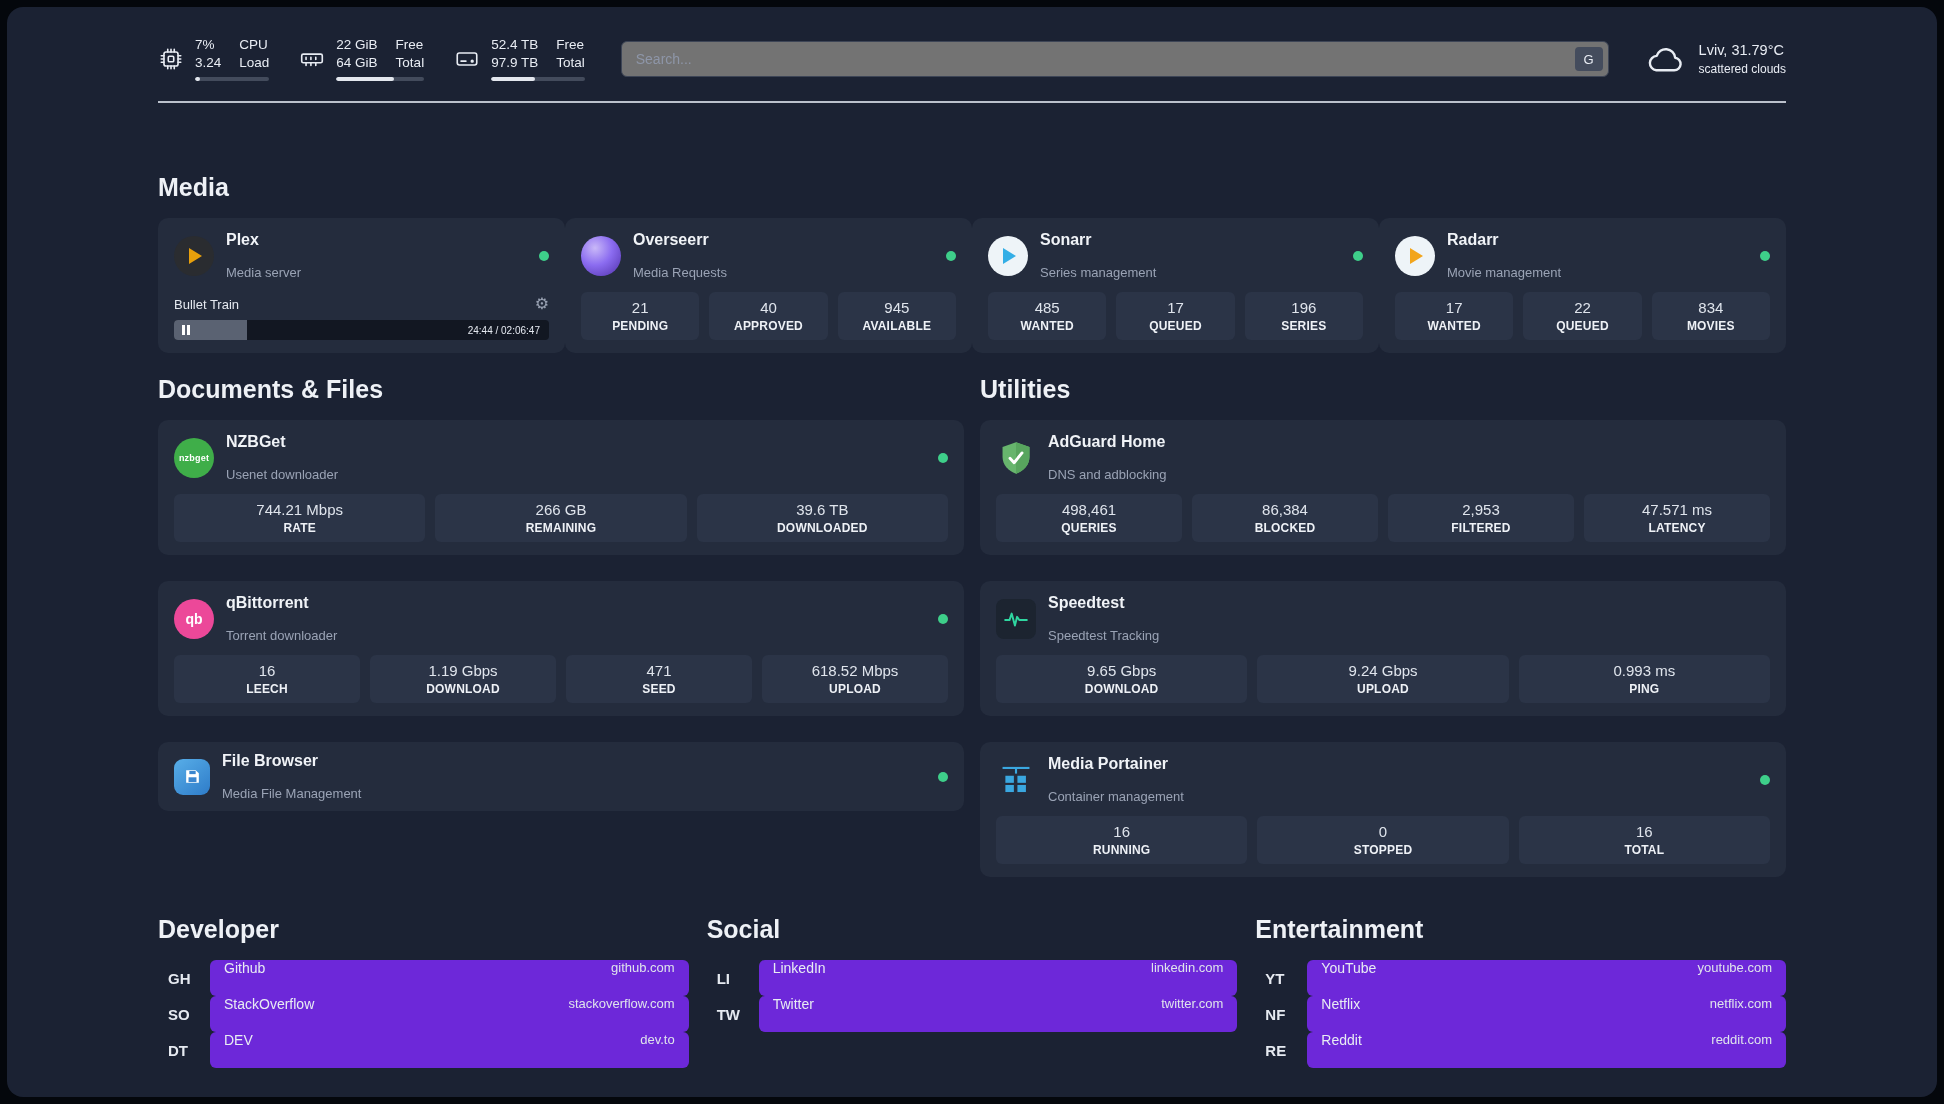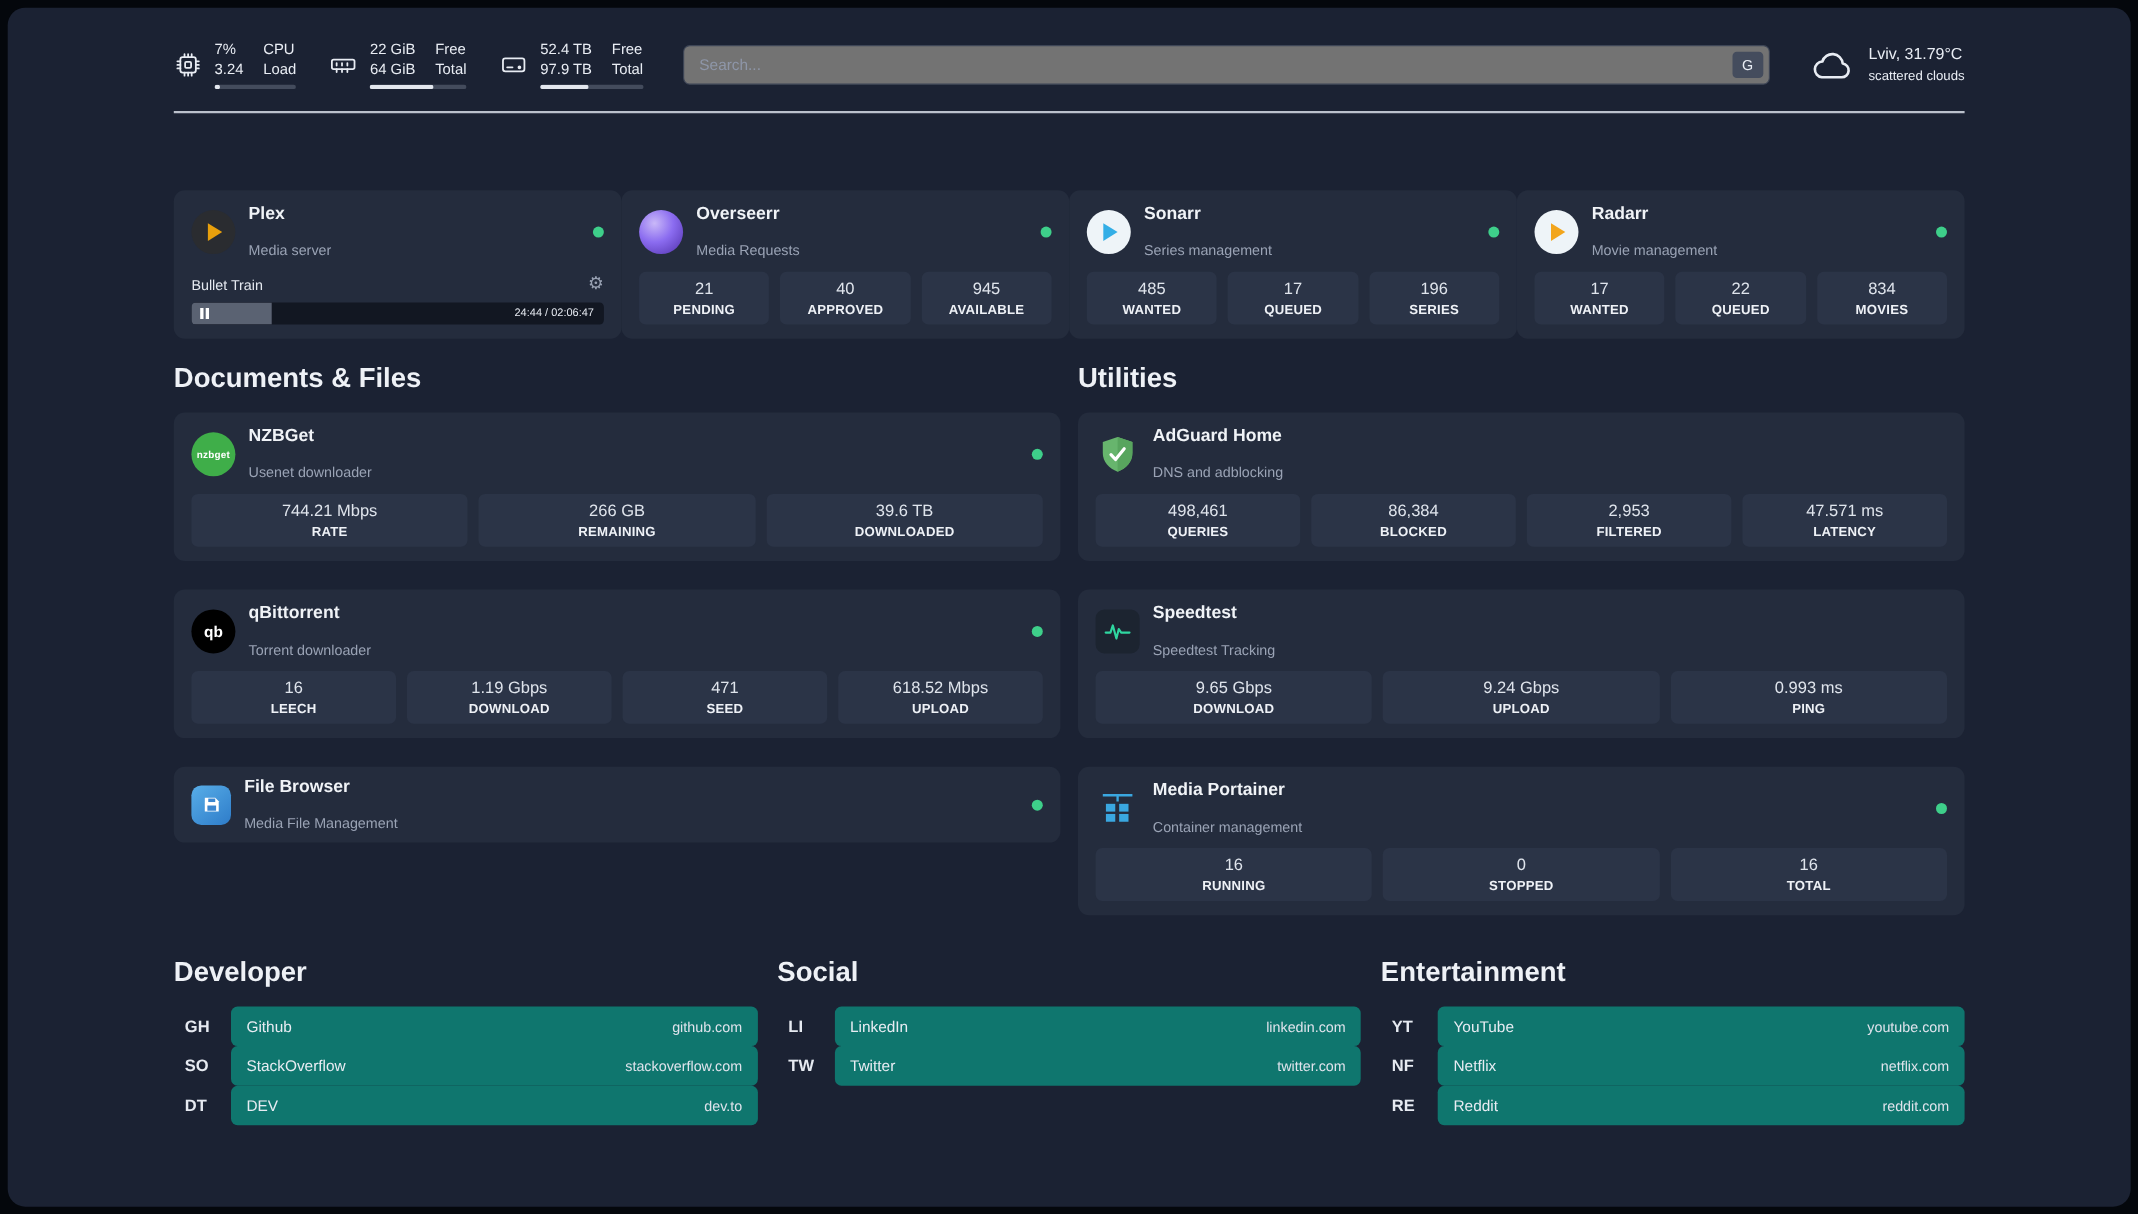--- a/index.html
+++ b/index.html
@@ -46,42 +46,42 @@
   .card.compact{padding:10px 16px;justify-content:center}
 
   
   .app-icon{width:40px;height:40px;border-radius:50%;display:flex;align-items:center;justify-content:center;flex:none;overflow:hidden}
   .tri{width:0;height:0;border-top:8px solid transparent;border-bottom:8px solid transparent;border-left:13px solid currentColor;margin-left:3px;display:block}
   .icon-plex{background:#2a2c30;color:#e8a00c}
   .icon-overseerr{background:radial-gradient(circle at 35% 30%,#c9b8f8 0%,#8b6cf0 45%,#4f2fa9 100%)}
   .icon-sonarr{background:#eef4f8;color:#33aee6}
   .icon-radarr{background:#eef4f8;color:#f2a51c}
   .icon-nzbget{background:#3fae49;font-size:9px;font-weight:700;color:#fff;letter-spacing:.2px}
-  .icon-qbit{background:#000000;font-size:14px;font-weight:700;color:#fff}
+  .icon-qbit{background:#ec4899;font-size:14px;font-weight:700;color:#fff}
   .icon-filebrowser{background:linear-gradient(140deg,#58aee8,#2e7cc9);border-radius:9px;width:36px;height:36px}
   .icon-adguard,.icon-portainer{background:transparent;border-radius:0}
   .icon-speedtest{background:#1c2430;border-radius:8px}
 
   
   .player{margin-top:auto;padding-top:10px}
   .player-title-row{display:flex;align-items:center;justify-content:space-between}
   .player-title{font-size:13px;color:#e5e9f0}
   .gear{color:#98a1b2;font-size:16px;line-height:1;cursor:pointer}
   .seek{position:relative;height:20px;background:#121722;border-radius:4px;margin-top:8px;overflow:hidden}
   .seek-fill{position:absolute;left:0;top:0;bottom:0;background:#5a6272}
   .pause{position:absolute;left:8px;top:50%;transform:translateY(-50%);display:flex;gap:2px}
   .pause i{width:3px;height:10px;background:#fff;display:block}
   .seek-time{position:absolute;right:9px;top:50%;transform:translateY(-50%);font-size:10px;color:#e5e9f0}
 
   
   .bookmarks{display:grid;grid-template-columns:repeat(3,1fr);gap:18px;margin-top:38px}
   .bm-rows{display:flex;flex-direction:column;gap:0}
   .bm-row{display:flex;align-items:center;cursor:pointer}
   .bm-abbr{width:52px;font-size:15px;font-weight:600;color:#e6eaf1;padding-left:10px;flex:none}
-  .bm-pill{flex:1;background:#0f766e;border-radius:6px;height:36px;display:flex;align-items:center;padding:0 14px}
+  .bm-pill{flex:1;background:#6d28d9;border-radius:6px;height:36px;display:flex;padding:0 14px}
   .bm-name{font-size:14px;color:#e8ecf3}
   .bm-url{margin-left:auto;font-size:13px;color:#dfe3ec}
 </style>
 </head>
 <body>
 
 <div class="app">
   <div class="content">
 
     <div class="topbar">
@@ -170,20 +170,21 @@
         <div class="weather-text">
           <div>Lviv, 31.79°C</div>
           <div class="cond">scattered clouds</div>
         </div>
       </div>
     </div>
 
     <hr class="divider">
 
     <div class="media-section">
+      <h2 class="section-title">Media</h2>
       <div class="media-grid">
 
         <div class="card">
           <div class="card-header">
             <span class="app-icon icon-plex">
                 <i class="tri"></i>
               </span>
             <div class="app-text">
               <div class="app-name">Plex</div>
               <div class="app-sub">Media server</div>

